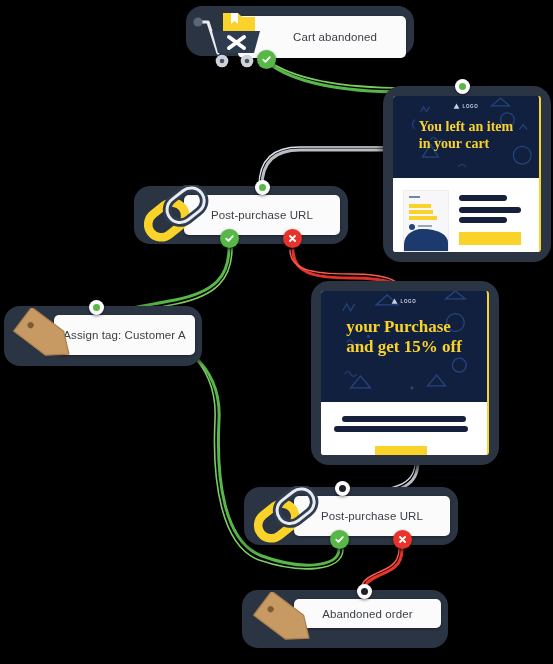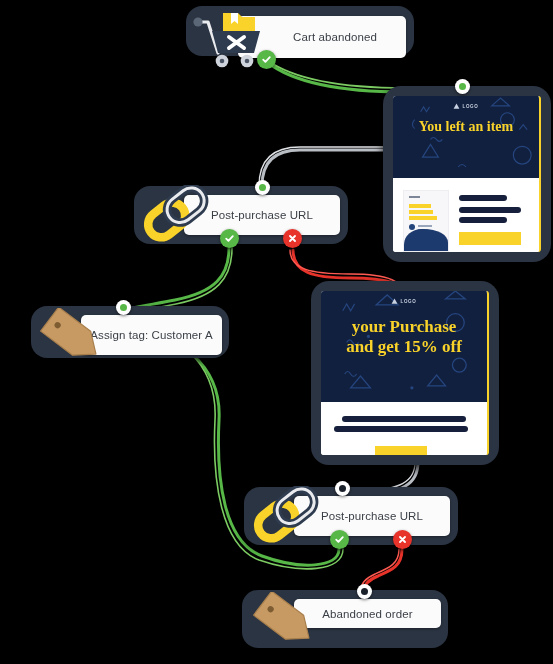--- a/index.html
+++ b/index.html
@@ -108,21 +108,21 @@
   }
   .brand .btxt {
     font-size: 4.5px; color: #c9d2e2; letter-spacing: .7px;
     font-weight: bold;
   }
   .headline {
     position: relative; z-index: 2;
     font-family: "Liberation Serif", serif;
     font-weight: bold;
     color: #f9d329;
-    text-align: center;
+    text-align: left;
     line-height: 1.18;
   }
   .body { background:#fff; flex:1; position: relative; }
   .bar { background:#16203c; border-radius: 4px; position:absolute; }
   .cta { background:#f9d329; position:absolute; }
   .thumb {
     position:absolute; background:#f7f7f9; overflow:hidden;
     border:1px solid #ededf2;
   }
   .thumb .tlogo { position:absolute; background:#7d8698; }
@@ -205,20 +205,21 @@
           <path d="M128,34 l4,-5 l4,5" stroke="#25457f" stroke-width="1.1" fill="none"></path>
         </svg>
         <div class="brand">
           <svg width="7" height="7" viewBox="0 0 7 7">
             <path d="M3.5,0.6 L6.4,5.8 L0.6,5.8 Z" fill="#c9d2e2"></path>
           </svg>
           <span class="btxt">LOGO</span>
         </div>
         <div class="headline" style="font-size:14px; margin-top:9px; padding:0 6px;">
           <div>You left an item</div>
+          <div>in your cart</div>
         </div>
       </div>
       <div class="body">
         <div class="thumb" style="left:10px; top:12px; width:46px; height:62px;">
           <div class="tlogo" style="left:5px; top:5px; width:11px; height:2px;"></div>
           <div class="hl" style="left:5px; top:13px; width:22px; height:4px;"></div>
           <div class="hl" style="left:5px; top:19px; width:24px; height:4px;"></div>
           <div class="hl" style="left:5px; top:25px; width:28px; height:4px;"></div>
           <div class="person" style="left:5px; top:33px; width:6px; height:6px;"></div>
           <div class="pline" style="left:14px; top:34px; width:14px; height:1.5px;"></div>
@@ -255,21 +256,21 @@
         <path d="M2.2,5.6 L4.4,7.9 L8.8,3.1" stroke="#fff" stroke-width="1.8" fill="none" stroke-linecap="round" stroke-linejoin="round"></path>
       </svg>
     </div>
     <div class="port no" style="left:149px; top:43px;">
       <svg width="9" height="9" viewBox="0 0 9 9">
         <path d="M2,2 L7,7 M7,2 L2,7" stroke="#fff" stroke-width="1.9" stroke-linecap="round"></path>
       </svg>
     </div>
   </div>
 
-  <div class="node" style="left:4px; top:306px; width:198px; height:52px;margin-left:27px;">
+  <div class="node" style="left:4px; top:306px; width:198px; height:60px;">
     <div class="plate" style="left:50px; top:9px; right:7px; height:40px;">
       <span class="label centered">Assign tag: Customer A</span>
     </div>
     <svg class="nodeicon" style="left:6px; top:2px;" width="78" height="62" viewBox="0 0 78 62">
       <g transform="rotate(37 39 31)">
         <path d="M6,16 L46,16 L64,31 L46,46 L6,46 Z" fill="#c79a63" stroke="#a87f4c" stroke-width="1.2" stroke-linejoin="round"></path>
         <circle cx="16" cy="31" r="3.1" fill="#7e5c32"></circle>
       </g>
     </svg>
     <div class="port in" style="left:85px; top:-6px;">

